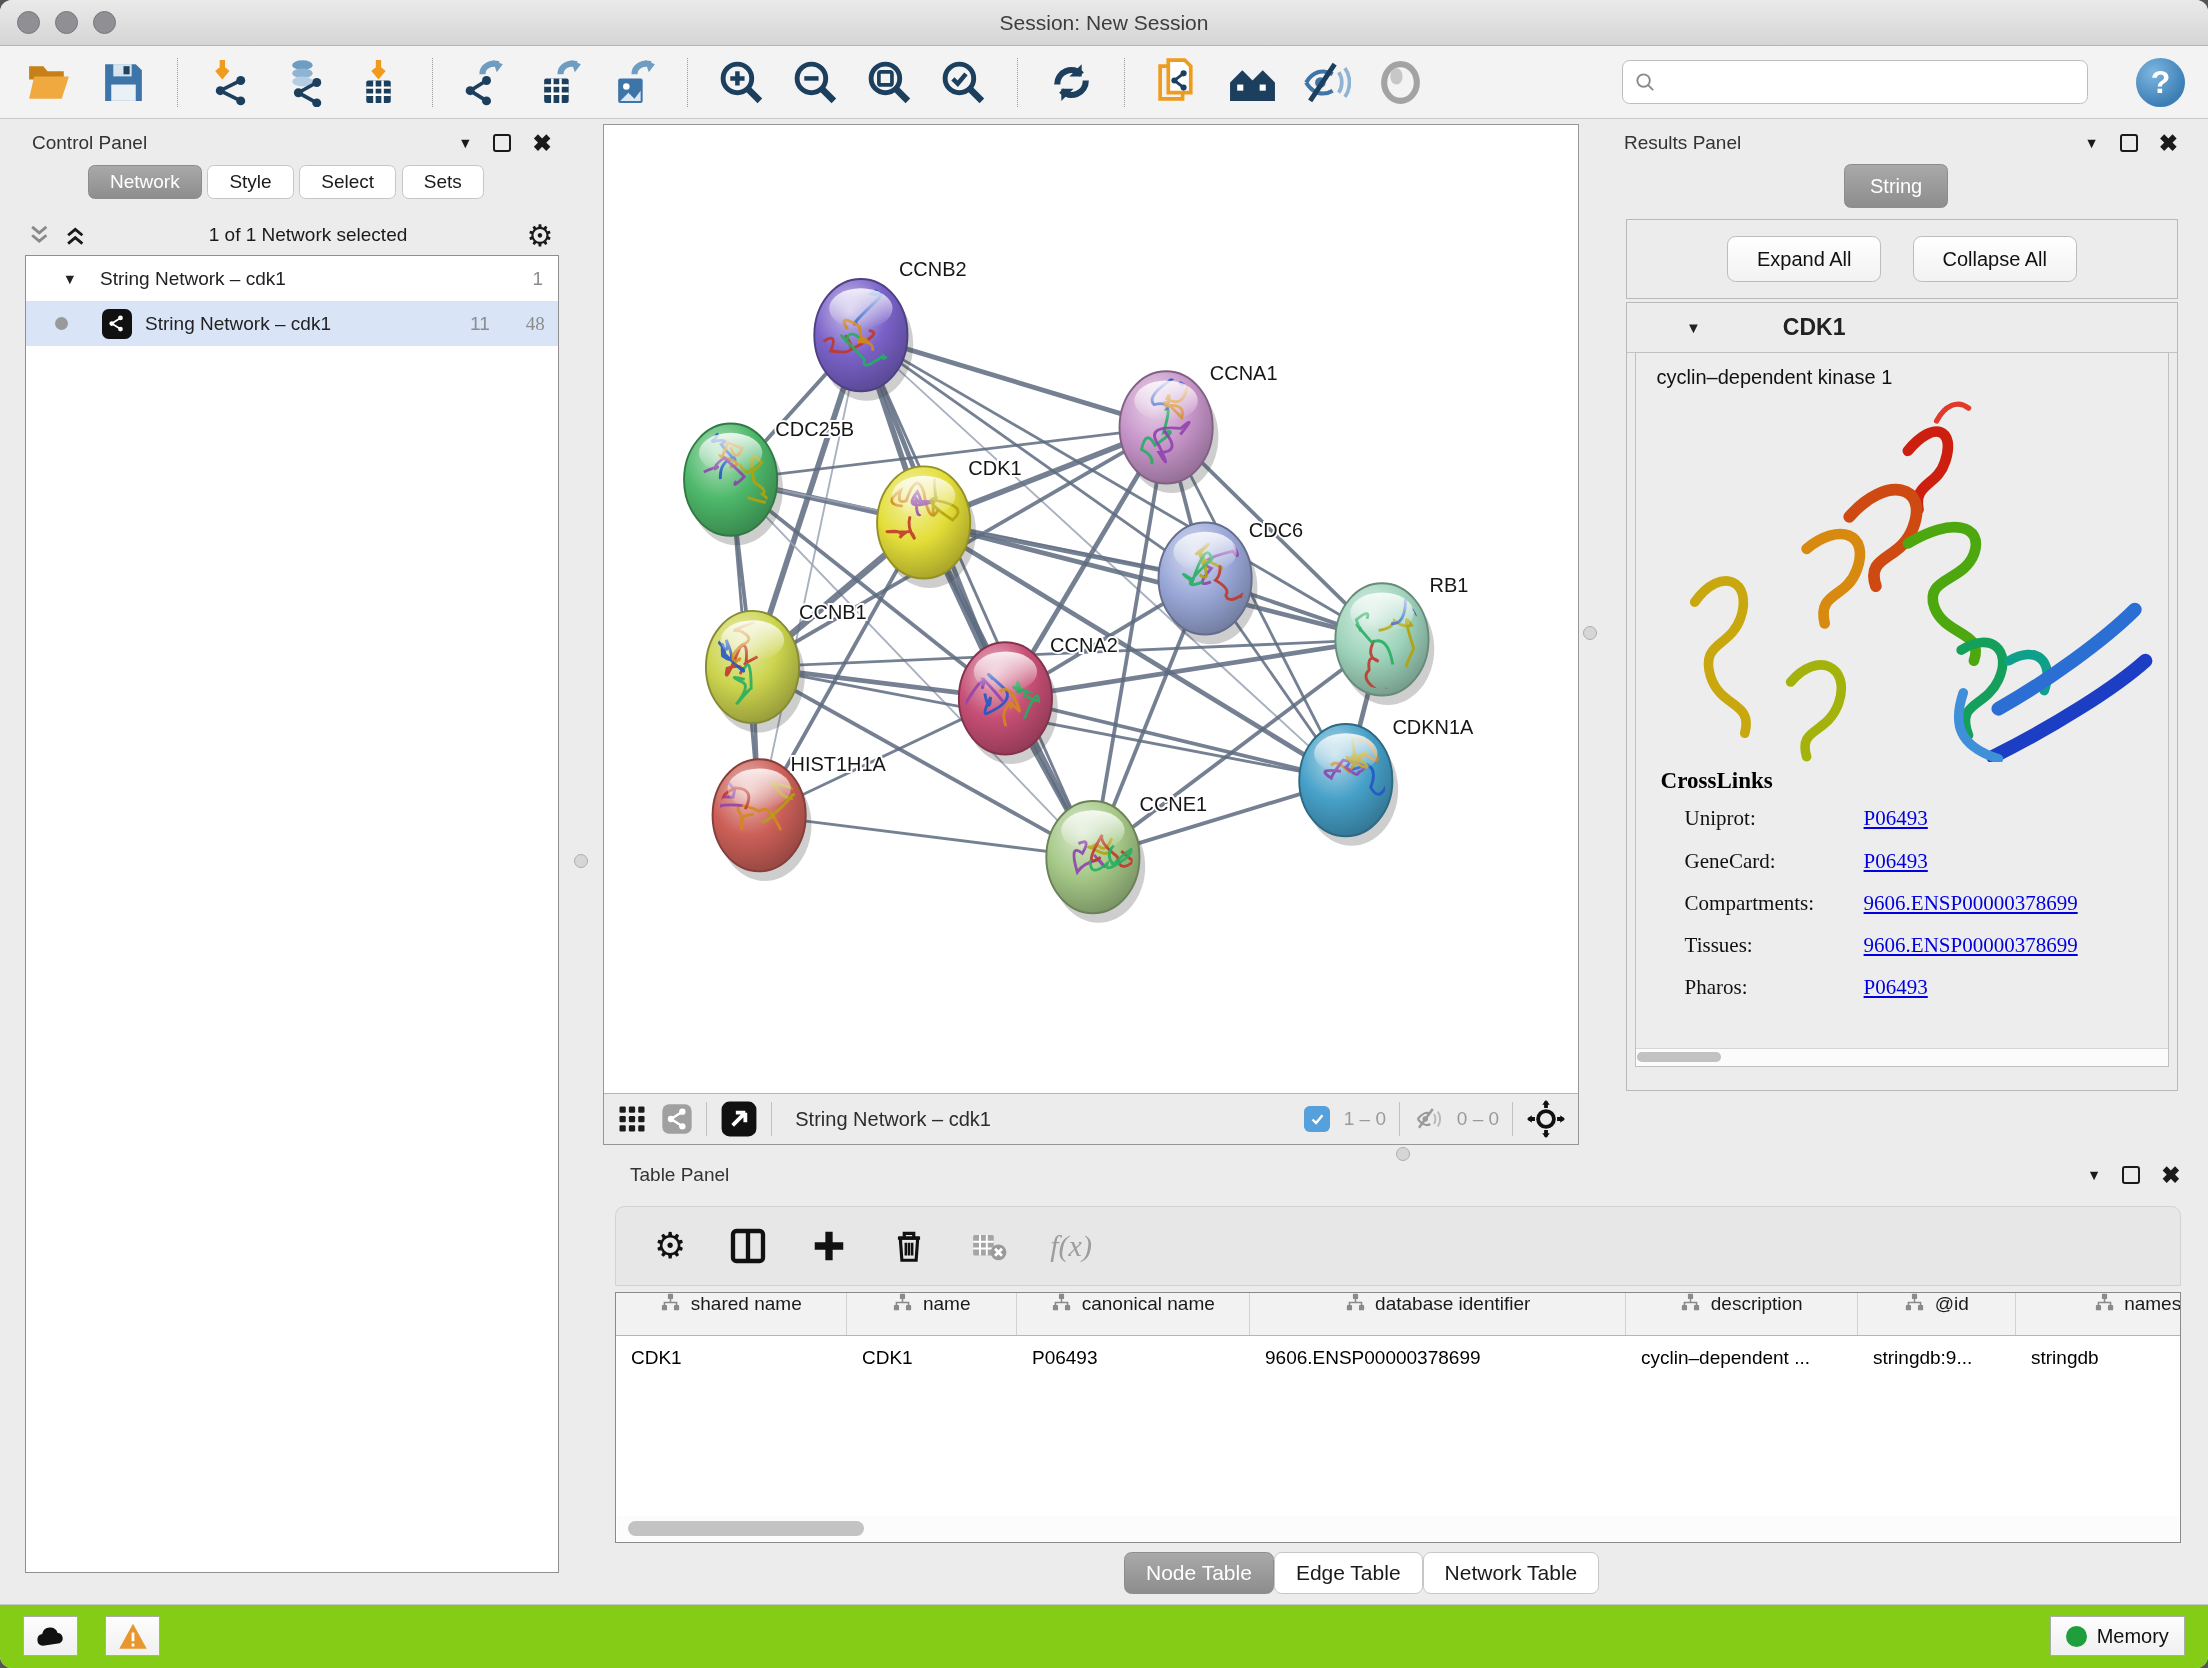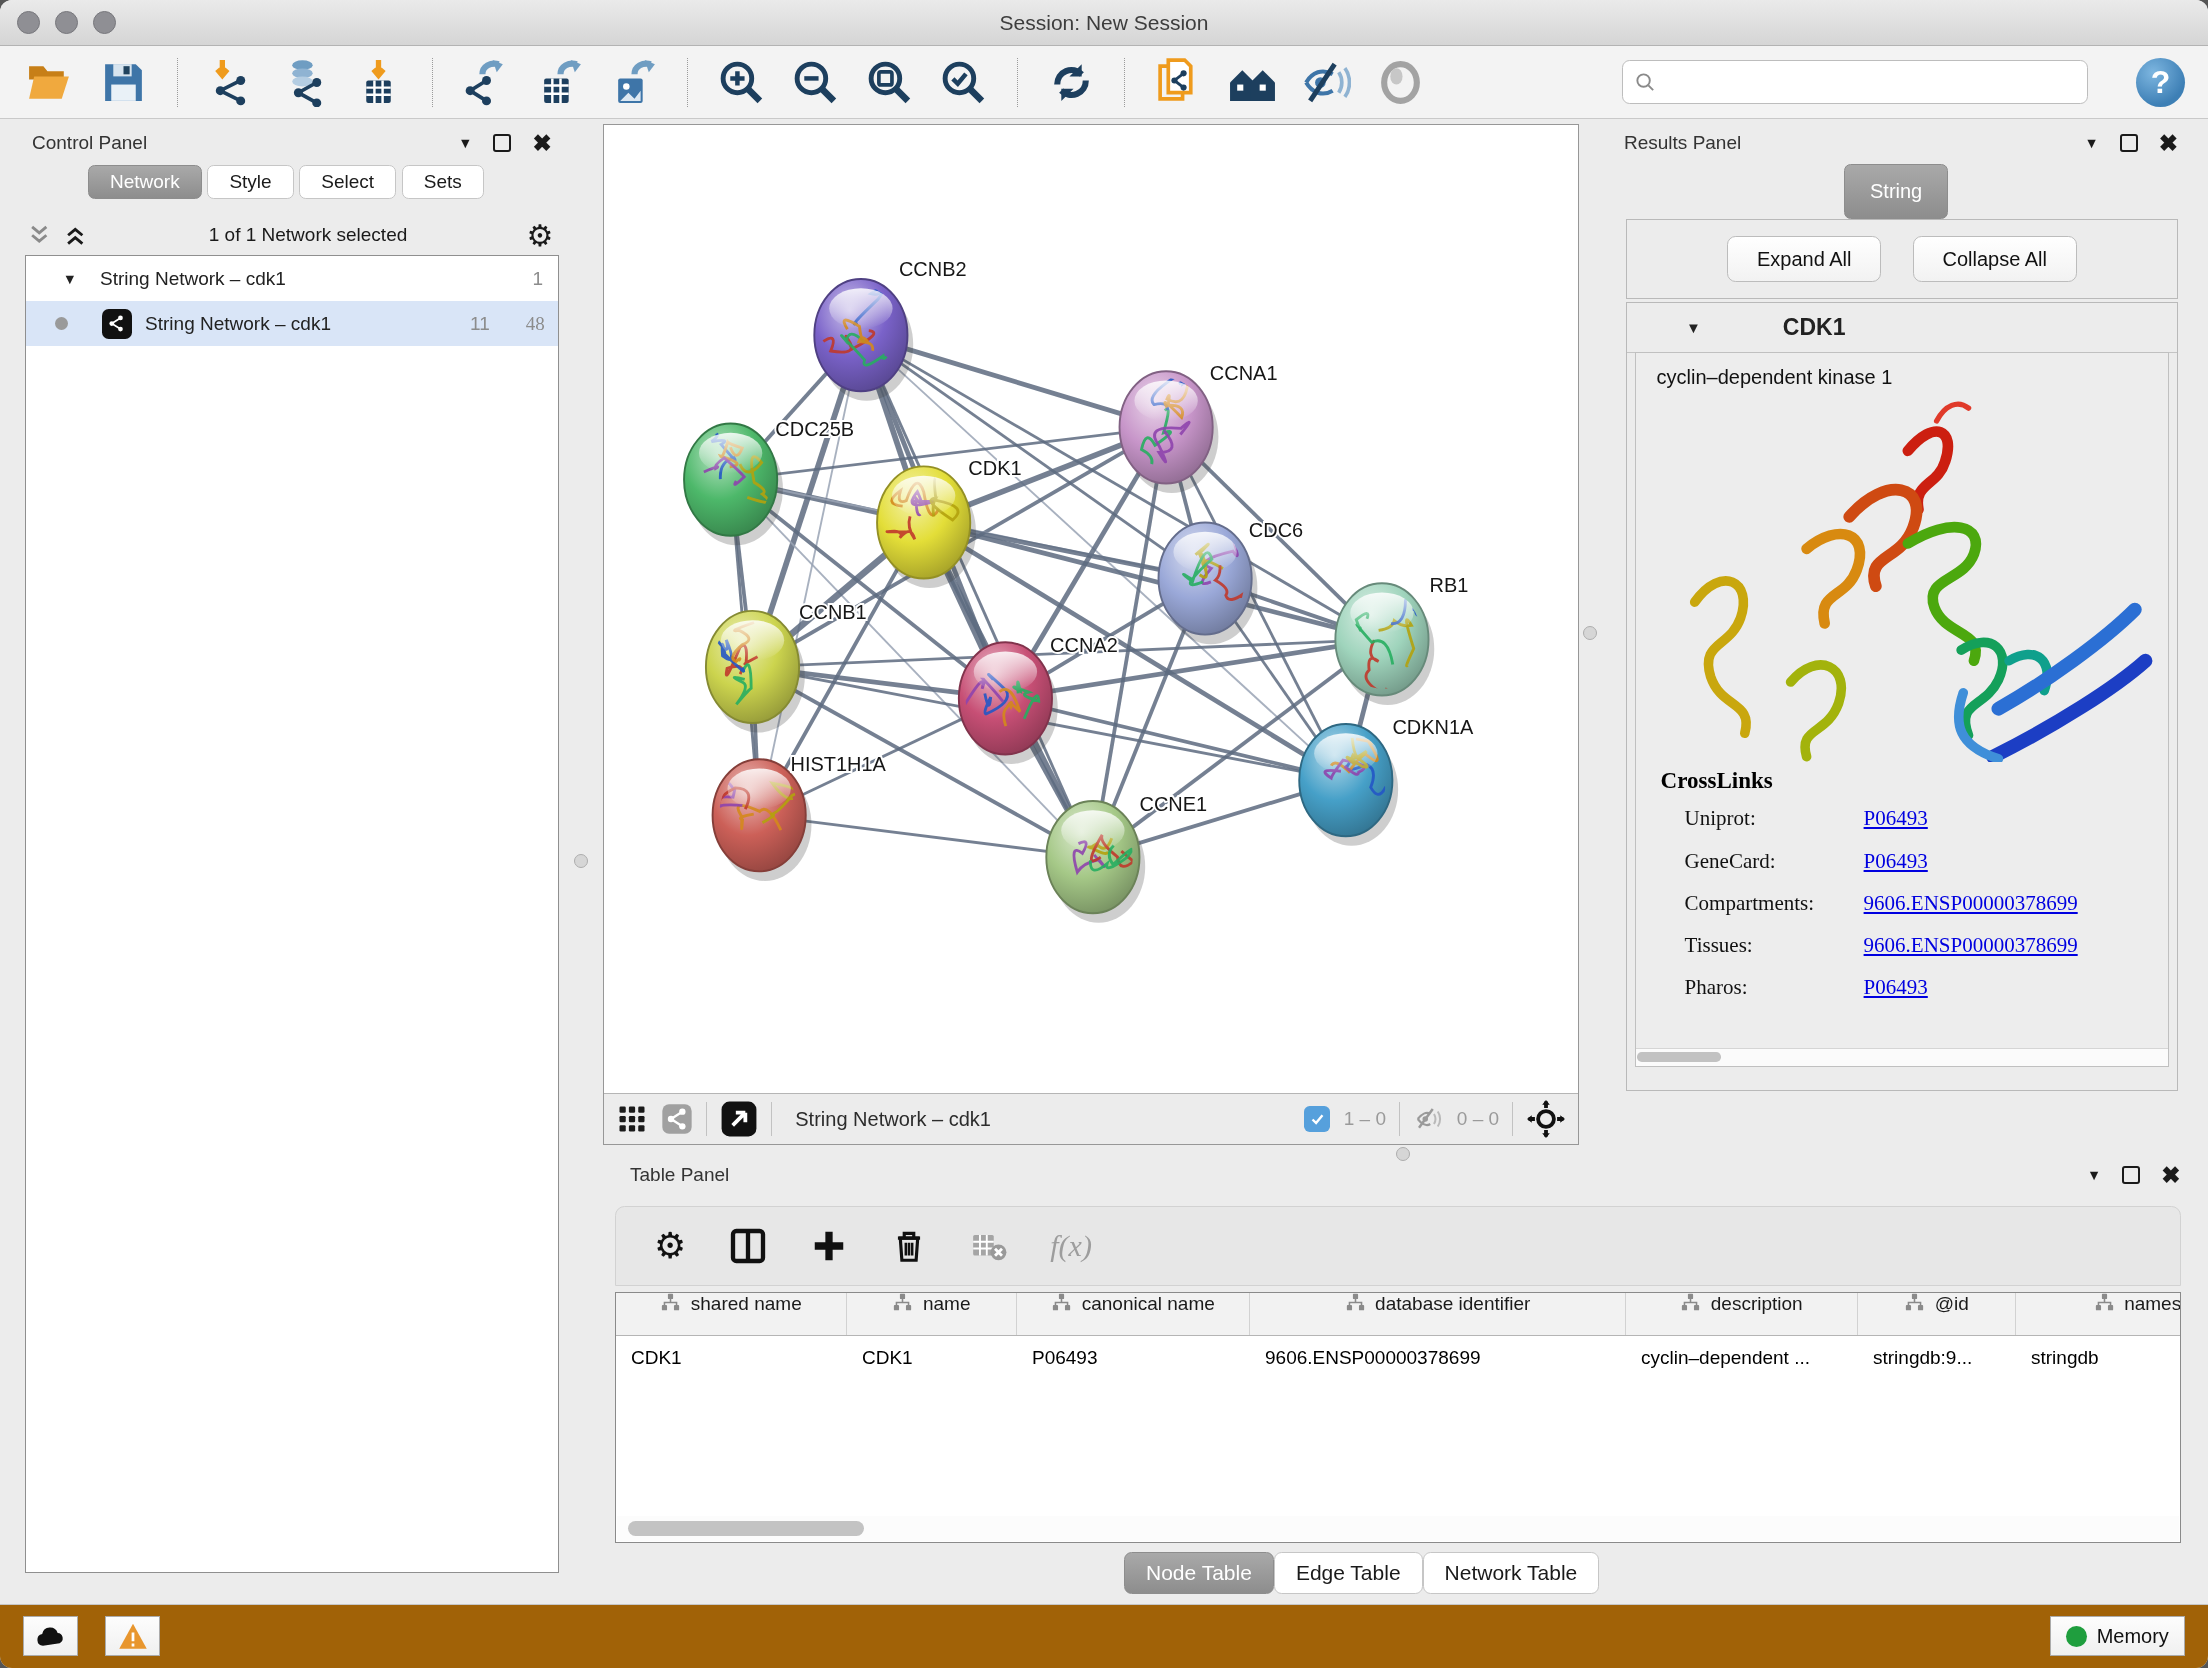--- a/index.html
+++ b/index.html
@@ -87,21 +87,21 @@
   .thead{display:flex;height:42px;background:#f2f2f2;border-bottom:1px solid #b5b5b5;width:1902px;}
   .th{display:flex;align-items:flex-start;justify-content:center;gap:9.5px;font-size:19px;color:#1a1a1a;
       border-right:1px solid #d2d2d2;box-sizing:border-box;flex:0 0 auto;}
   .trowd{display:flex;height:43px;width:1902px;}
   .td{display:flex;align-items:center;font-size:19px;color:#000;padding-left:15px;box-sizing:border-box;flex:0 0 auto;}
   .hscroll{position:absolute;left:617px;top:1516px;width:1562px;height:25px;background:#fcfcfc;}
   .hscroll i{position:absolute;left:11.4px;top:4.8px;width:236px;height:15px;background:#c3c3c3;border-radius:7.6px;}
   .tp-tabs{position:absolute;left:1124px;top:1552px;display:flex;}
   .tp-tabs .tab{height:42px;font-size:21px;border-radius:7.6px;}
   
-  .statusbar{position:absolute;left:0;right:0;bottom:0;height:63px;background:#a16207;border-top:1px solid #c6c6c6;}
+  .statusbar{position:absolute;left:0;right:0;bottom:0;height:63px;background:#84cc16;border-top:1px solid #c6c6c6;}
   .sbtn{position:absolute;top:11.4px;height:40px;background:linear-gradient(#fdfdfd,#f0f0f0);
         border:1.9px solid #ababab;display:flex;align-items:center;justify-content:center;box-sizing:border-box;}
   .membtn{right:23px;width:135px;gap:9.5px;font-size:20px;color:#111;}
   .memdot{width:21px;height:21px;border-radius:50%;background:#1f9e3e;}
   svg text{font-family:"Liberation Sans",sans-serif;}
 </style>
 </head>
 <body>
 
 <div class="app">
@@ -657,21 +657,21 @@
 
   <div class="phead" style="left:1624px;top:126px;width:571px;">
     <span>Results Panel</span>
     <span class="pbtns" style="position:absolute;right:17px;">
       <span class="tri">▼</span>
       <span class="sq"></span>
       <span class="xx">✖</span>
     </span>
   </div>
   <div class="rp-tab">
-    <div class="tab active" style="height:55px;padding:0 25px;font-size:20px;">String</div>
+    <div class="tab active" style="height:44px;padding:0 25px;font-size:20px;">String</div>
   </div>
   <div class="rp-box1">
     <div class="btn">Expand All</div>
     <div class="btn">Collapse All</div>
   </div>
   <div class="rp-box2">
     <div class="rp-entryhead">
       <span class="tri" style="font-size:15px;">▼</span>
       <span class="nm">CDK1</span>
     </div>

